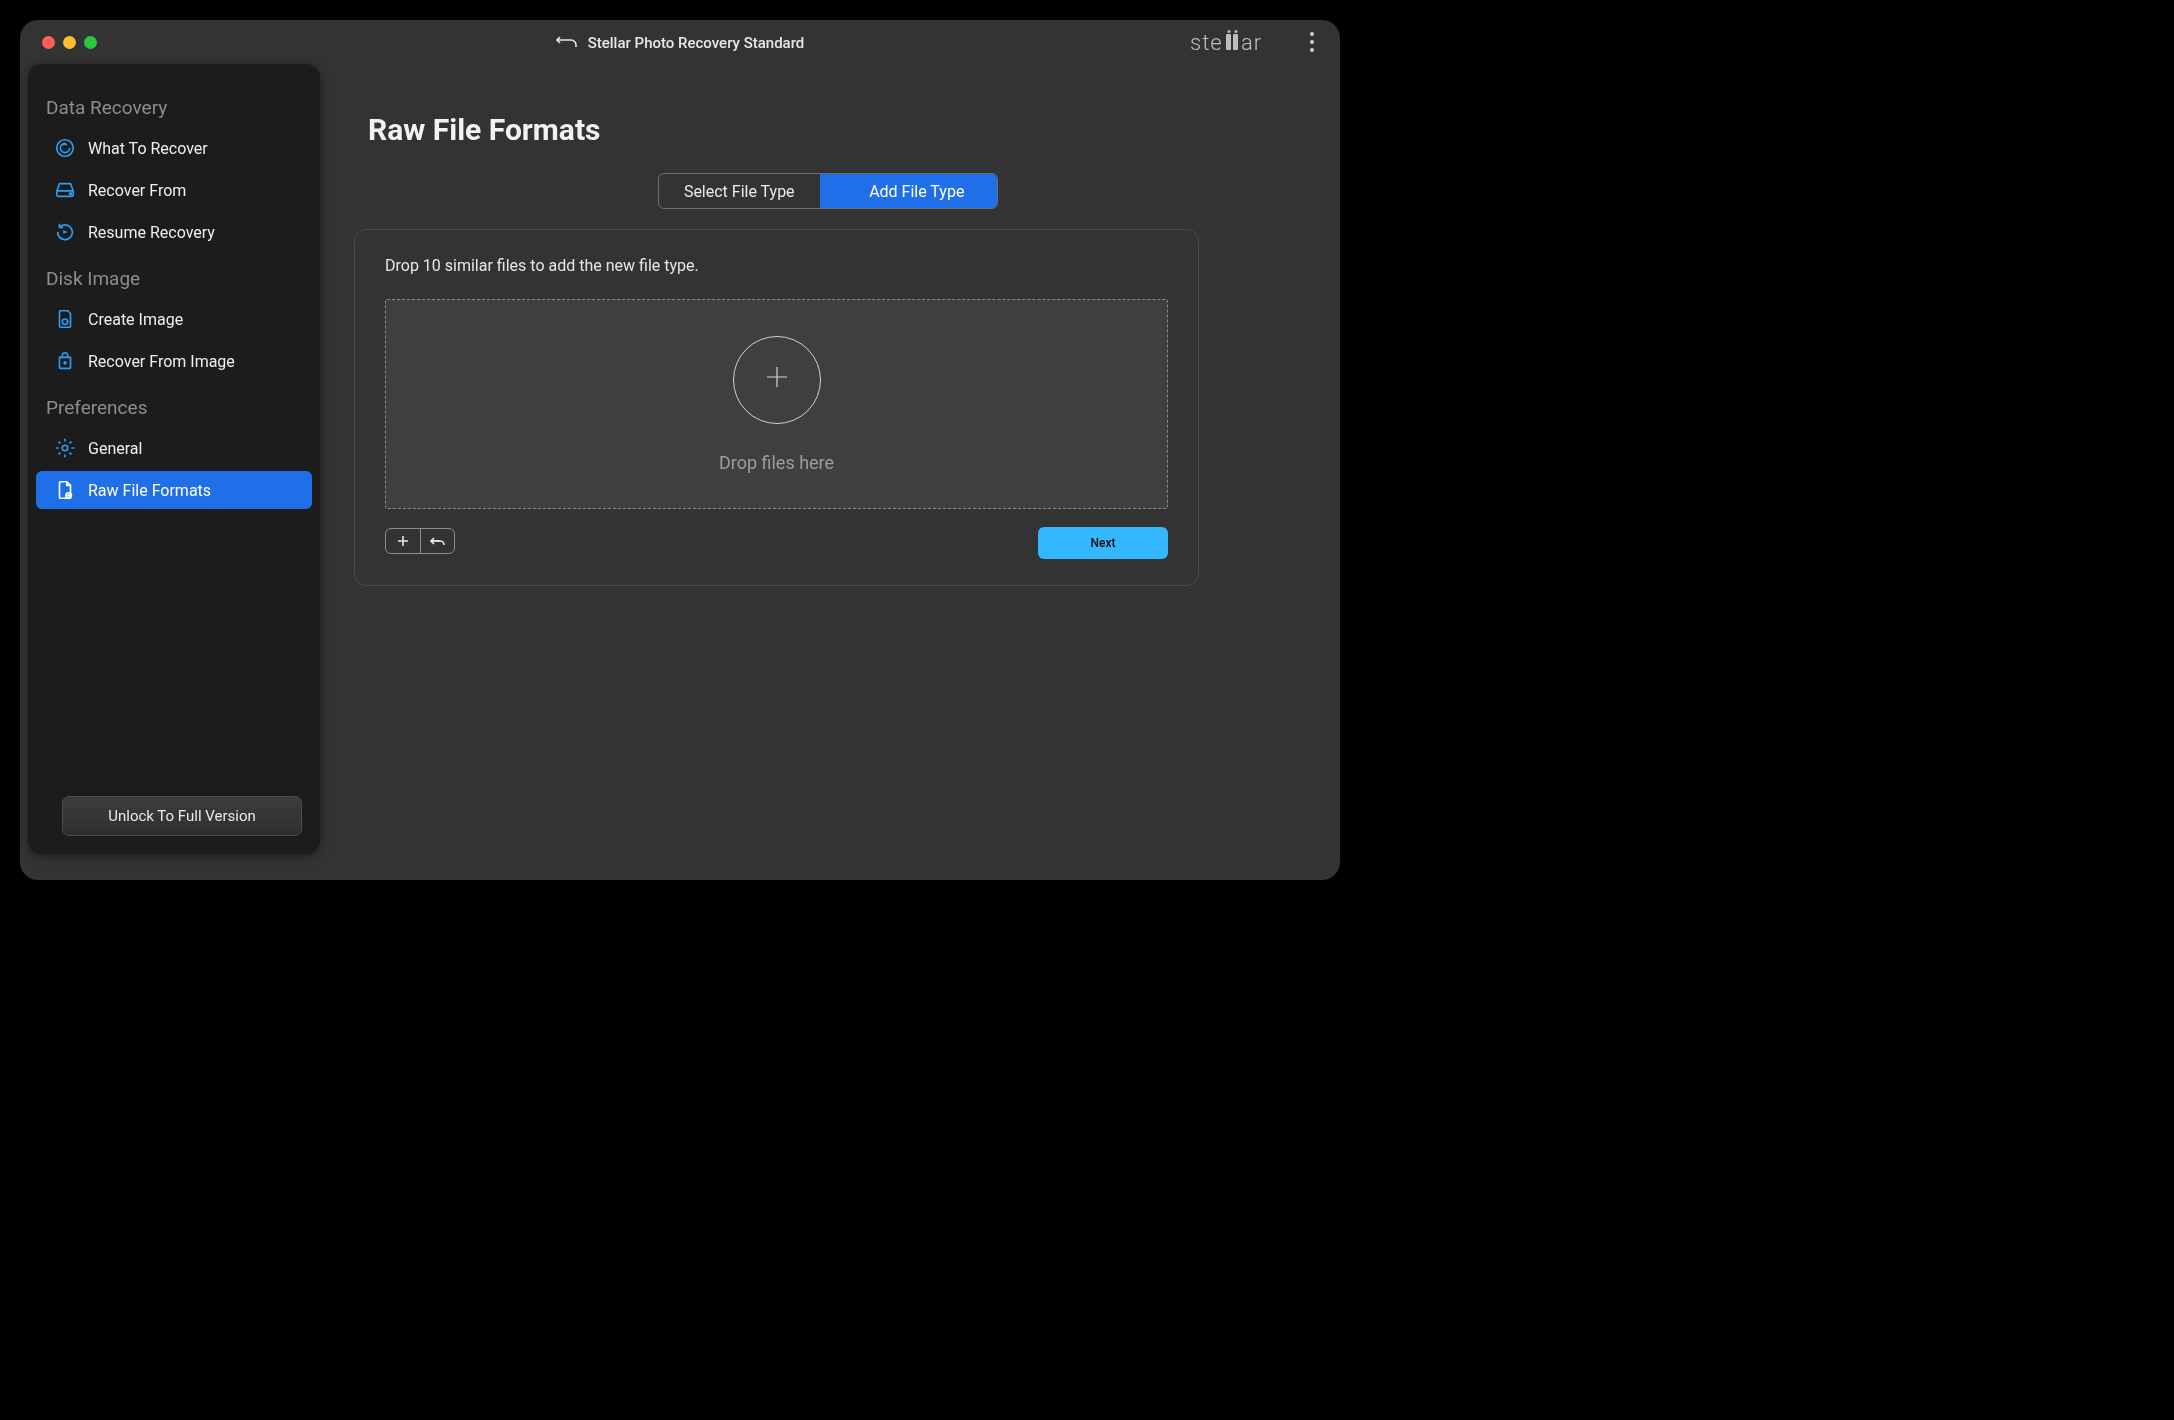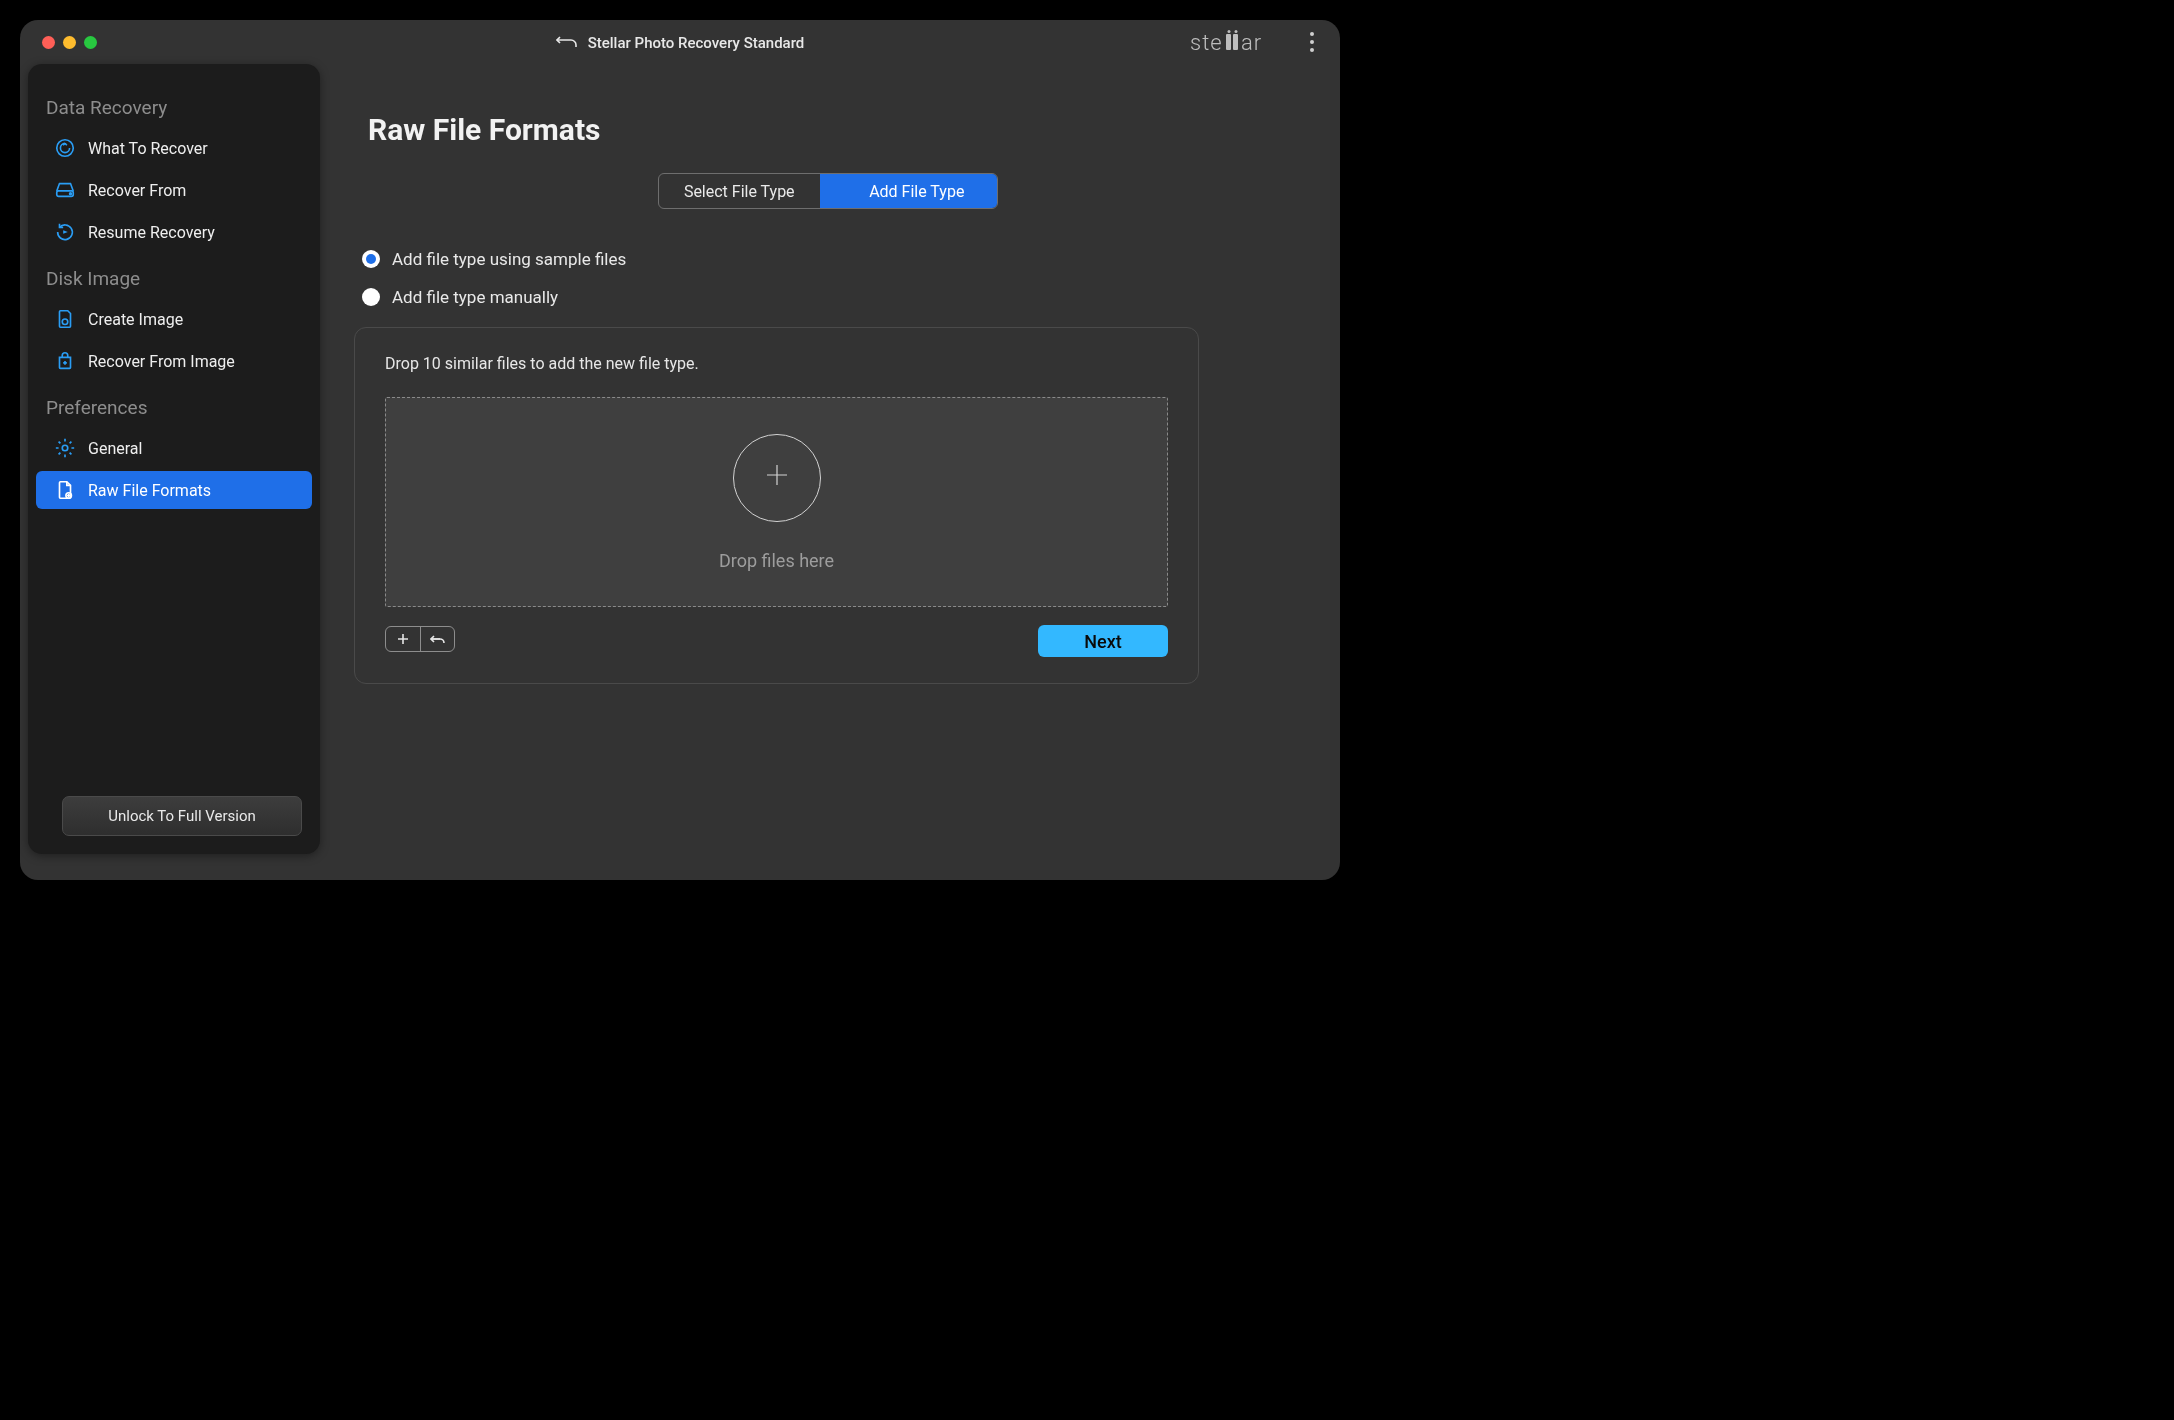--- a/index.html
+++ b/index.html
@@ -149,21 +149,21 @@
     width: 34px; height: 24px; display:flex; align-items:center; justify-content:center;
     cursor:pointer;
   }
   .mini-btn + .mini-btn { border-left: 1px solid #8d8d8d; }
   .mini-btn svg { stroke:#e6e6e6; }
 
   .next-btn {
     width: 130px; height: 32px;
     background: #33b8ff;
     border: none; border-radius: 6px;
-    color: #0a0a0a; font-size: 18px; font-weight: 500;
+    color: #0a0a0a; font-size: 12px; font-weight: 500;
     cursor: pointer;
   }
   .next-btn-wrap { margin-top: 4px; }
 </style>
 </head>
 <body>
 
 <div class="window">
 
   <div class="titlebar">
@@ -288,30 +288,20 @@
   </div>
 
   <div class="main">
     <h1 class="page-title">Raw File Formats</h1>
 
     <div class="seg-control">
       <div class="seg">Select File Type</div>
       <div class="seg active">Add File Type</div>
     </div>
 
-    <div class="radio-group">
-      <div class="radio-row">
-        <span class="radio checked"></span>
-        <span>Add file type using sample files</span>
-      </div>
-      <div class="radio-row">
-        <span class="radio"></span>
-        <span>Add file type manually</span>
-      </div>
-    </div>
 
     <div class="panel">
       <div class="panel-hint">Drop 10 similar files to add the new file type.</div>
 
       <div class="dropzone">
         <div class="drop-circle">
           <span class="drop-plus">
             <svg width="30" height="30" viewBox="0 0 30 30" fill="none" stroke="#d3d3d3" stroke-width="1.2">
               <path d="M15 5 v20 M5 15 h20"></path>
             </svg>

